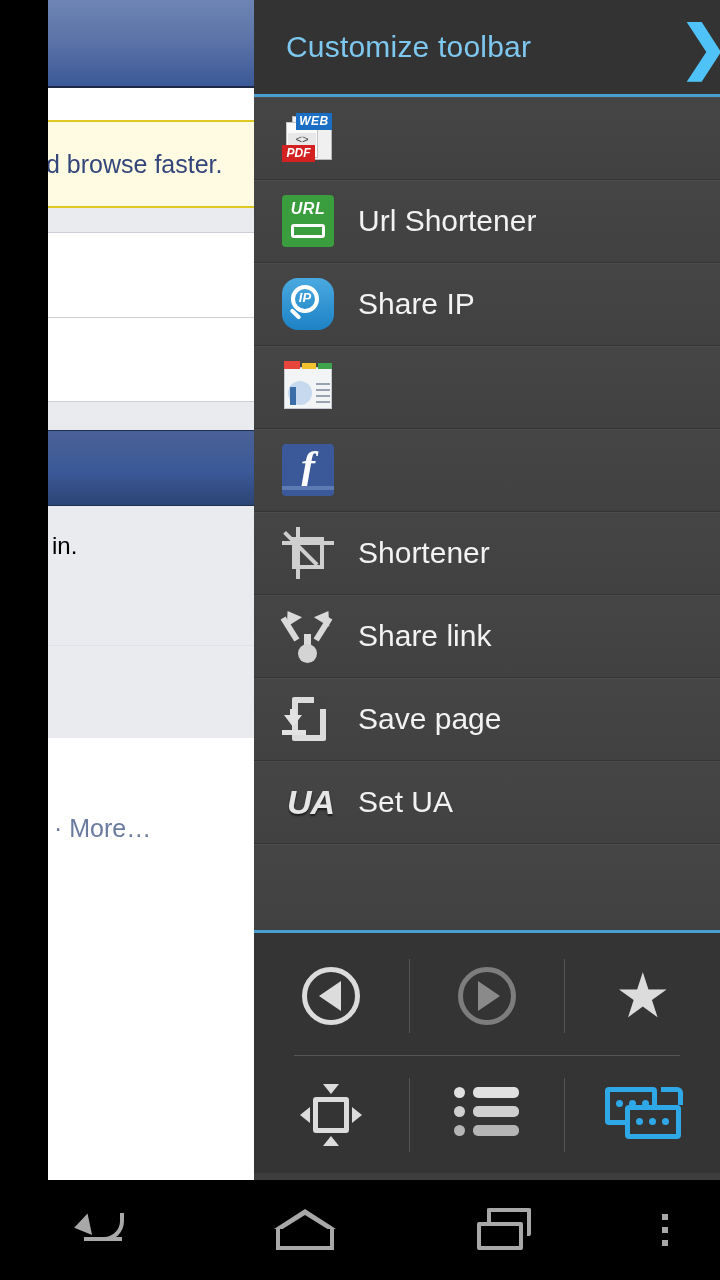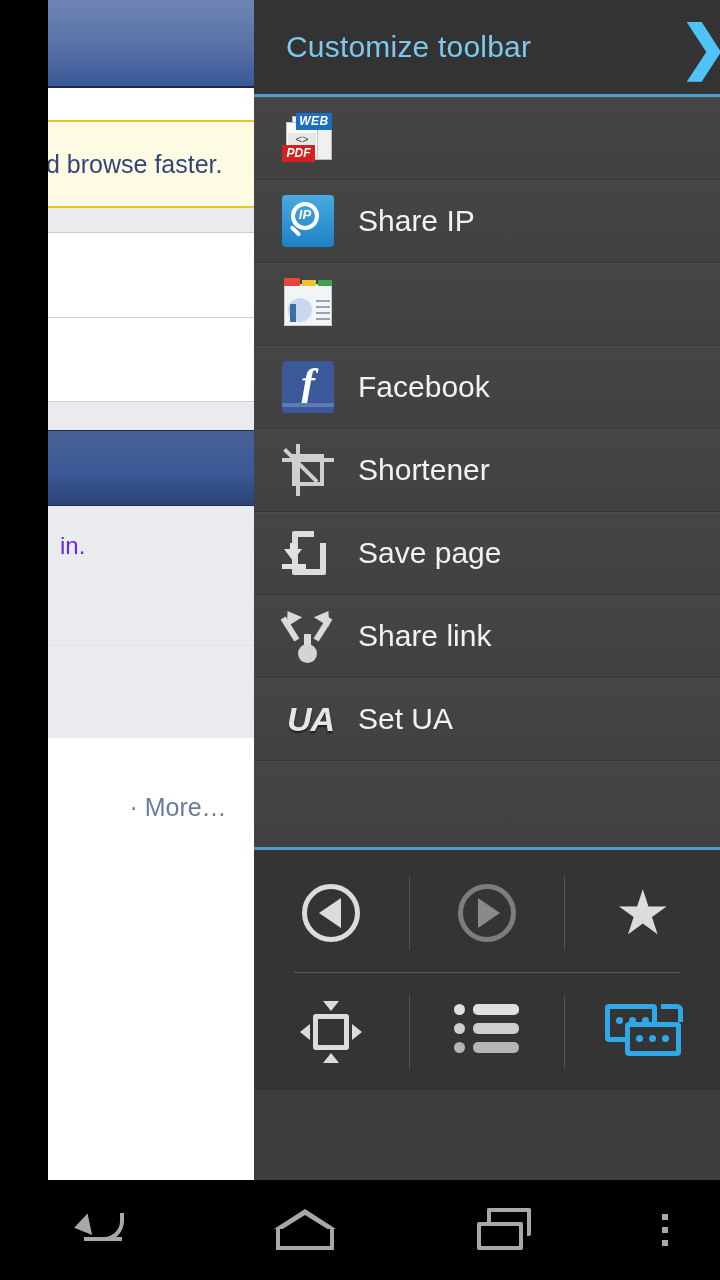--- a/index.html
+++ b/index.html
@@ -45,26 +45,26 @@
   #page .field { height:84px; background:#fff; }
   #page .field + .field { border-top:1px solid #ccd0d6; }
   #page .login-btn {
     margin:28px 0 0 -20px;
     width:256px; height:76px;
     background:linear-gradient(to bottom,#4a6196 0%,#3b5998 55%,#2c4474 100%);
     border:1px solid #1e2f52;
     border-radius:8px;
   }
   #page .signup-line {
-    margin-top:26px; padding-left:12px;
-    color:#6d28d9; font-size:24px;
+    margin-top:26px; padding-left:4px;
+    color:#000000; font-size:24px;
   }
   #page .gap-grey { height:86px; background:#e9ebee; border-bottom:1px solid #dfe2e8;}
   #page .gap-grey2 { height:92px; background:#e9ebee; }
-  #page .footer-white { background:#fff; height:340px; padding-top:55px;text-align:center; }
+  #page .footer-white { background:#fff; height:340px; padding-top:76px; }
   #page .more-link { color:#6a7b9e; font-size:25px; padding-left:6px; }
 
   
   #panel {
     position:absolute; left:254px; top:0; width:466px; height:1180px;
     background:#3d3d3d;
   }
   #panel .hdr {
     height:94px; display:flex; align-items:center;
     background:#333333;
@@ -102,21 +102,21 @@
   .ic-web2pdf .pg2{ position:absolute; left:4px; top:10px; width:32px; height:36px; background:#fafafa; border:1px solid #c4c4c4;}
   .ic-web2pdf .web{ position:absolute; left:14px; top:1px; width:36px; height:17px; background:#1a6fc4; color:#fff; font-size:12px; font-weight:bold; text-align:center; line-height:17px; letter-spacing:.5px;}
   .ic-web2pdf .code{ position:absolute; left:6px; top:21px; width:28px; height:12px; background:#e8e8e8; color:#444; font-size:11px; text-align:center; line-height:12px;}
   .ic-web2pdf .pdf{ position:absolute; left:0px; top:33px; width:33px; height:17px; background:#d32020; color:#fff; font-size:12px; font-weight:bold; text-align:center; line-height:17px;}
 
   .ic-url{ background:#3a9e3f; border-radius:4px; }
   .ic-url .t{ position:absolute; left:0; right:0; top:5px; text-align:center; color:#fff; font-size:16px; font-weight:bold; letter-spacing:.5px;}
   .ic-url .lnk{ position:absolute; left:9px; top:29px; width:34px; height:14px; border:3px solid #fff; border-radius:3px;}
   .ic-url .lnk:after{ content:""; position:absolute; left:12px; top:3px; width:10px; height:2px; background:#3a9e3f;}
 
-  .ic-ip{ background:linear-gradient(to bottom,#4aa9e0,#1d82c6); border-radius:4px;}
+  .ic-ip{ background:linear-gradient(to bottom,#4aa9e0,#1d82c6); border-radius:16px;}
   .ic-ip .glass{ position:absolute; left:9px; top:7px; width:28px; height:28px; border:4px solid #fff; border-radius:50%;}
   .ic-ip .hand{ position:absolute; left:7px; top:34px; width:13px; height:4px; background:#fff; transform:rotate(45deg); border-radius:2px;}
   .ic-ip .ipt{ position:absolute; left:9px; top:12px; width:28px; text-align:center; color:#fff; font-size:13px; font-weight:bold;}
 
   .ic-tab{ }
   .ic-tab .win{ position:absolute; left:2px; top:6px; width:48px; height:42px; background:#f3f4f6; border:1px solid #c8ccd2;}
   .ic-tab .t1{ position:absolute; left:2px; top:0px; width:16px; height:8px; background:#e8453c;}
   .ic-tab .t2{ position:absolute; left:20px; top:2px; width:14px; height:6px; background:#f2c12e;}
   .ic-tab .t3{ position:absolute; left:36px; top:2px; width:14px; height:6px; background:#3fa34d;}
   .ic-tab .pie{ position:absolute; left:6px; top:20px; width:24px; height:24px; background:#c6d9ef; border-radius:50%;}
@@ -239,20 +239,27 @@
     <div class="row">
       <span class="ic ic-web2pdf">
         <i class="pg"></i>
           <i class="pg2"></i>
           <i class="web">WEB</i>
           <i class="code">&lt;&gt;</i>
           <i class="pdf">PDF</i>
       </span>
     </div>
 
+    <div class="row">
+      <span class="ic ic-url">
+        <i class="t">URL</i>
+          <i class="lnk"></i>
+      </span>
+      <span class="lbl">Url Shortener</span>
+    </div>
 
     <div class="row">
       <span class="ic ic-ip">
         <i class="glass"></i>
           <i class="ipt">IP</i>
           <i class="hand"></i>
       </span>
       <span class="lbl">Share IP</span>
     </div>
 
@@ -269,54 +276,53 @@
           <i class="l" style="top:34px"></i>
           <i class="l" style="top:40px"></i>
       </span>
     </div>
 
     <div class="row">
       <span class="ic ic-fb">
         <i class="f">f</i>
           <i class="strip"></i>
       </span>
-      <span class="lbl">Facebook</span>
     </div>
 
     <div class="row">
       <span class="ic ic-shot">
         <i class="v"></i>
           <i class="h"></i>
           <i class="sq"></i>
           <i class="dg"></i>
       </span>
       <span class="lbl">Shortener</span>
-    </div>
-
-    <div class="row">
-      <span class="ic ic-save">
-        <i class="doc"></i>
-          <i class="cut"></i>
-          <i class="stem"></i>
-          <i class="arrow"></i>
-          <i class="base"></i>
-      </span>
-      <span class="lbl">Save page</span>
     </div>
 
     <div class="row">
       <span class="ic ic-share">
         <i class="la"></i>
           <i class="ra"></i>
           <i class="ah1"></i>
           <i class="ah2"></i>
           <i class="st"></i>
           <i class="dot"></i>
       </span>
       <span class="lbl">Share link</span>
+    </div>
+
+    <div class="row">
+      <span class="ic ic-save">
+        <i class="doc"></i>
+          <i class="cut"></i>
+          <i class="stem"></i>
+          <i class="arrow"></i>
+          <i class="base"></i>
+      </span>
+      <span class="lbl">Save page</span>
     </div>
 
     <div class="row">
       <span class="ic ic-ua">
           <i class="t">UA</i>
         </span>
       <span class="lbl">Set UA</span>
     </div>
 
     <div class="row row-empty"></div>

